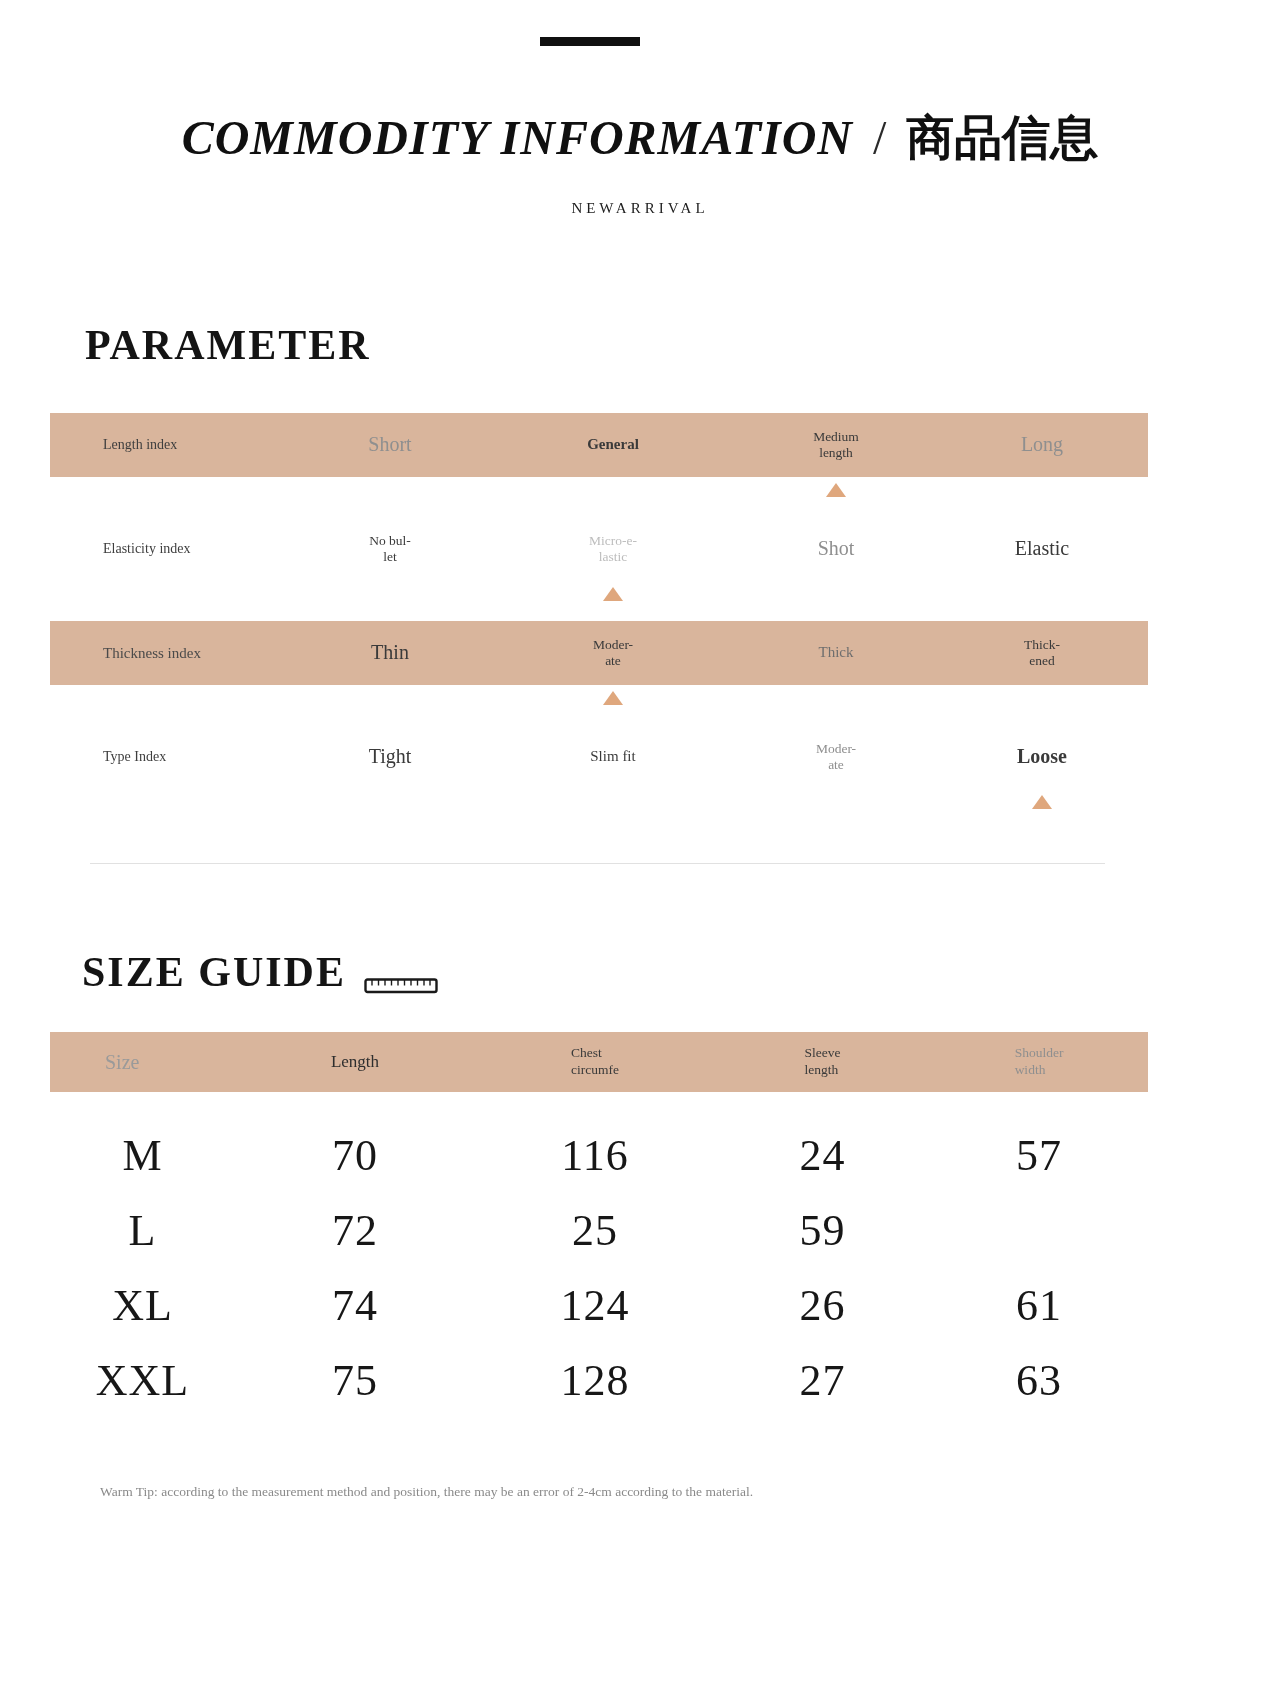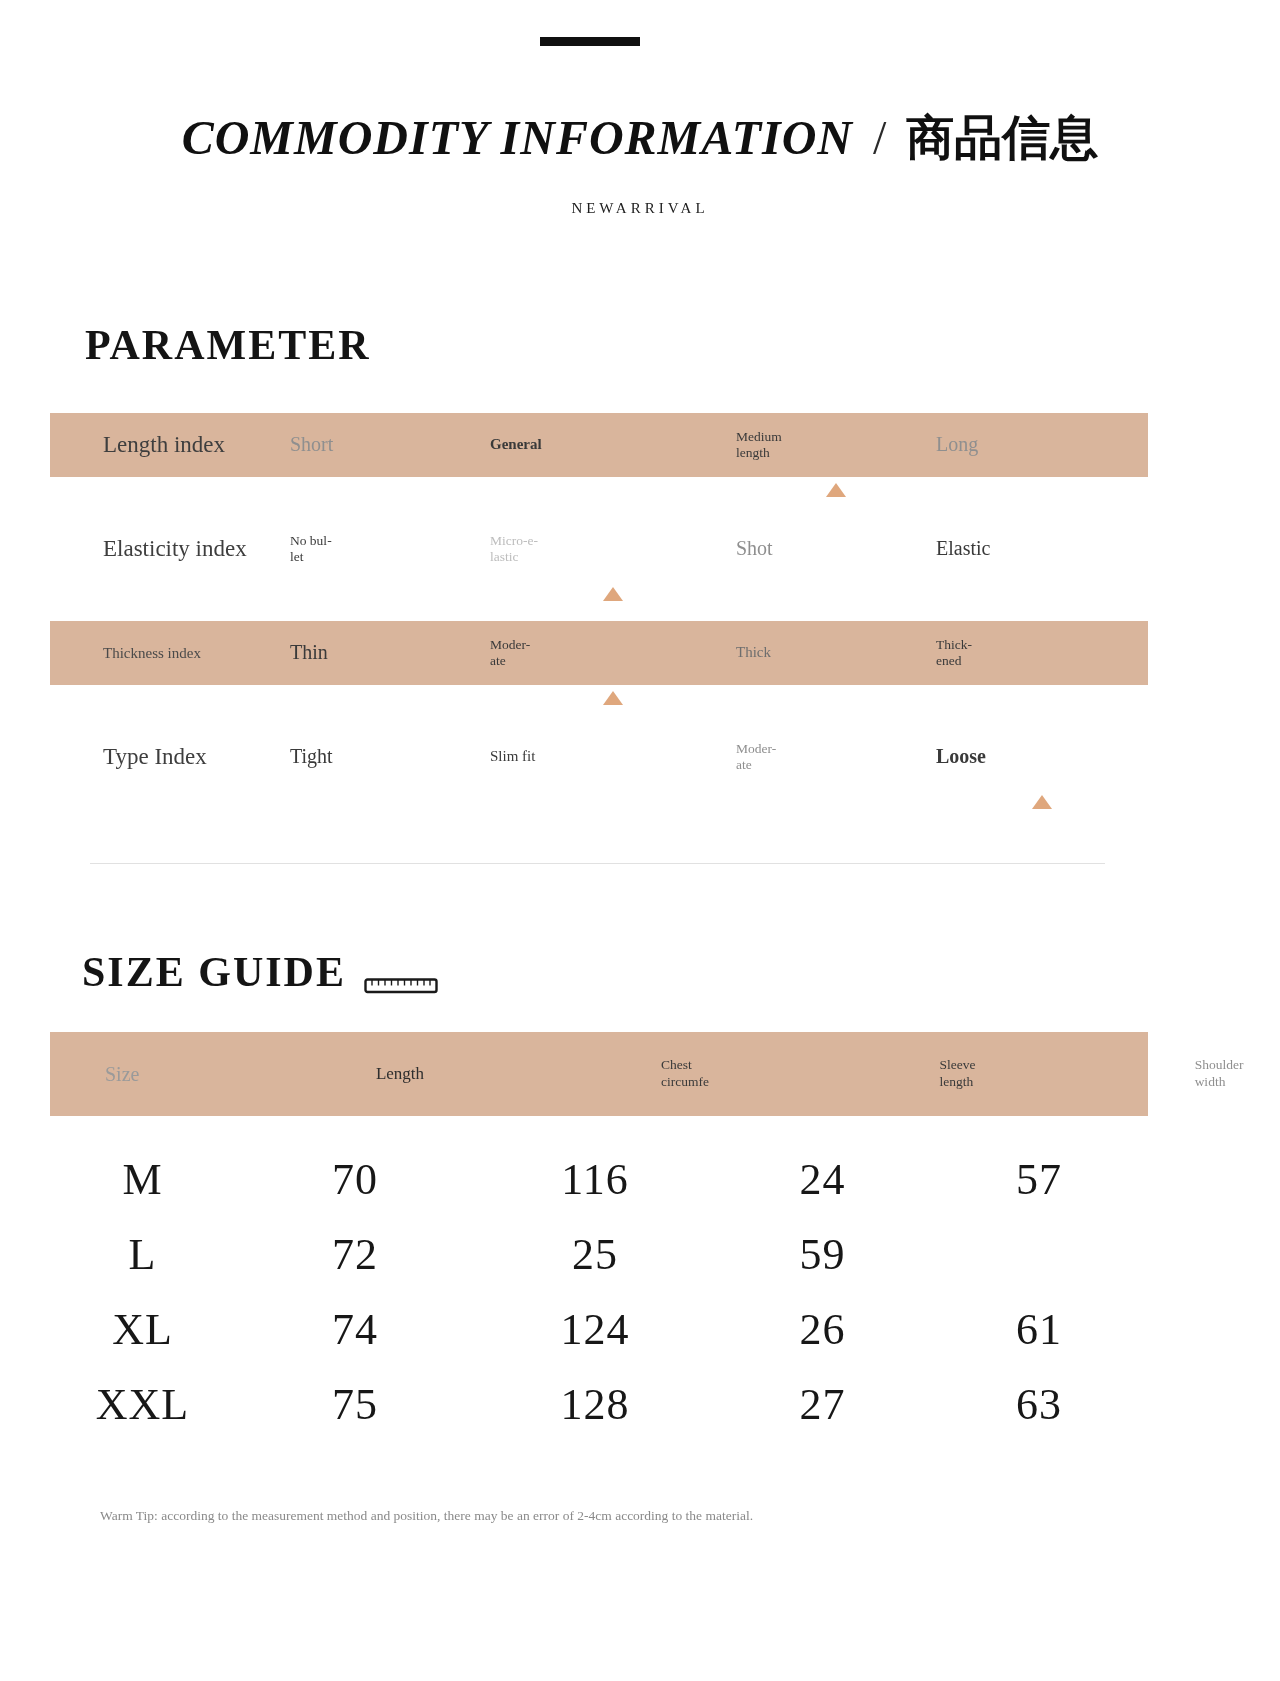--- a/index.html
+++ b/index.html
@@ -17,23 +17,23 @@
 
   .section-heading { font-size: 42px; font-weight: 700; color: #141414; letter-spacing: 2px; margin: 0; }
   .param-heading { margin: 104px 0 0 85px; }
 
   
   .param-table { margin: 44px 0 0 50px; width: 1098px; }
   .param-group + .param-group { margin-top: 14px; }
   .param-row, .marker-row { display: grid; grid-template-columns: 240px 200px 246px 200px 212px; }
   .param-row { align-items: center; height: 64px; }
   .tan { background: #d9b59c; }
-  .param-label { padding-left: 53px; font-size: 23px; color: #3e3e3e; }
+  .param-label { padding-left: 53px; font-size: 14px; color: #3e3e3e; }
   .param-label.sm-label { font-size: 15px; color: #4a4a4a; }
-  .param-cell { text-align: left; white-space: pre-line; line-height: 1.18; }
+  .param-cell { text-align: center; white-space: pre-line; line-height: 1.18; }
   .opt-lg { font-size: 20px; }
   .opt-md { font-size: 15px; }
   .opt-sm { font-size: 13.5px; }
   .dark { color: #3a3a3a; }
   .muted { color: #8f8f8f; }
   .lighter { color: #bdbdbd; }
   .gray { color: #6e6e6e; }
   .bold { font-weight: 700; }
   .semibold { font-weight: 700; }
   .marker-row { height: 26px; align-items: center; }
@@ -42,21 +42,21 @@
          border-bottom: 14px solid #dfa77d; }
 
   .divider { margin: 48px 175px 0 90px; border: none; border-top: 1px solid #e1e1e1; }
 
   
   .size-heading { margin: 84px 0 0 82px; display: flex; align-items: flex-end; gap: 18px; }
   .ruler { display: inline-block; margin-top: 10px; }
 
   .size-table { margin: 36px 0 0 50px; width: 1098px; }
   .size-header, .size-row { display: grid; grid-template-columns: 185px 240px 240px 215px 218px; }
-  .size-header { height: 84px; align-items: center; background: #d9b59c; gap: 45px; }
+  .size-header { height: 60px; align-items: center; background: #d9b59c; }
   .sh-cell { text-align: center; }
   .sh-size { text-align: left; padding-left: 55px; font-size: 20px; color: #9a9a9a; }
   .sh-length { font-size: 17px; color: #2e2e2e; }
   .sh-two { font-size: 13.5px; color: #3a3a3a; line-height: 1.25; }
   .sh-two .inner { display: inline-block; text-align: left; white-space: pre-line; }
   .sh-muted { color: #8f8f8f; }
 
   .size-body { padding-top: 26px; }
   .size-row { height: 75px; align-items: center; }
   .size-cell { text-align: center; font-size: 44px; font-weight: 400; color: #171717; letter-spacing: 1px; }

